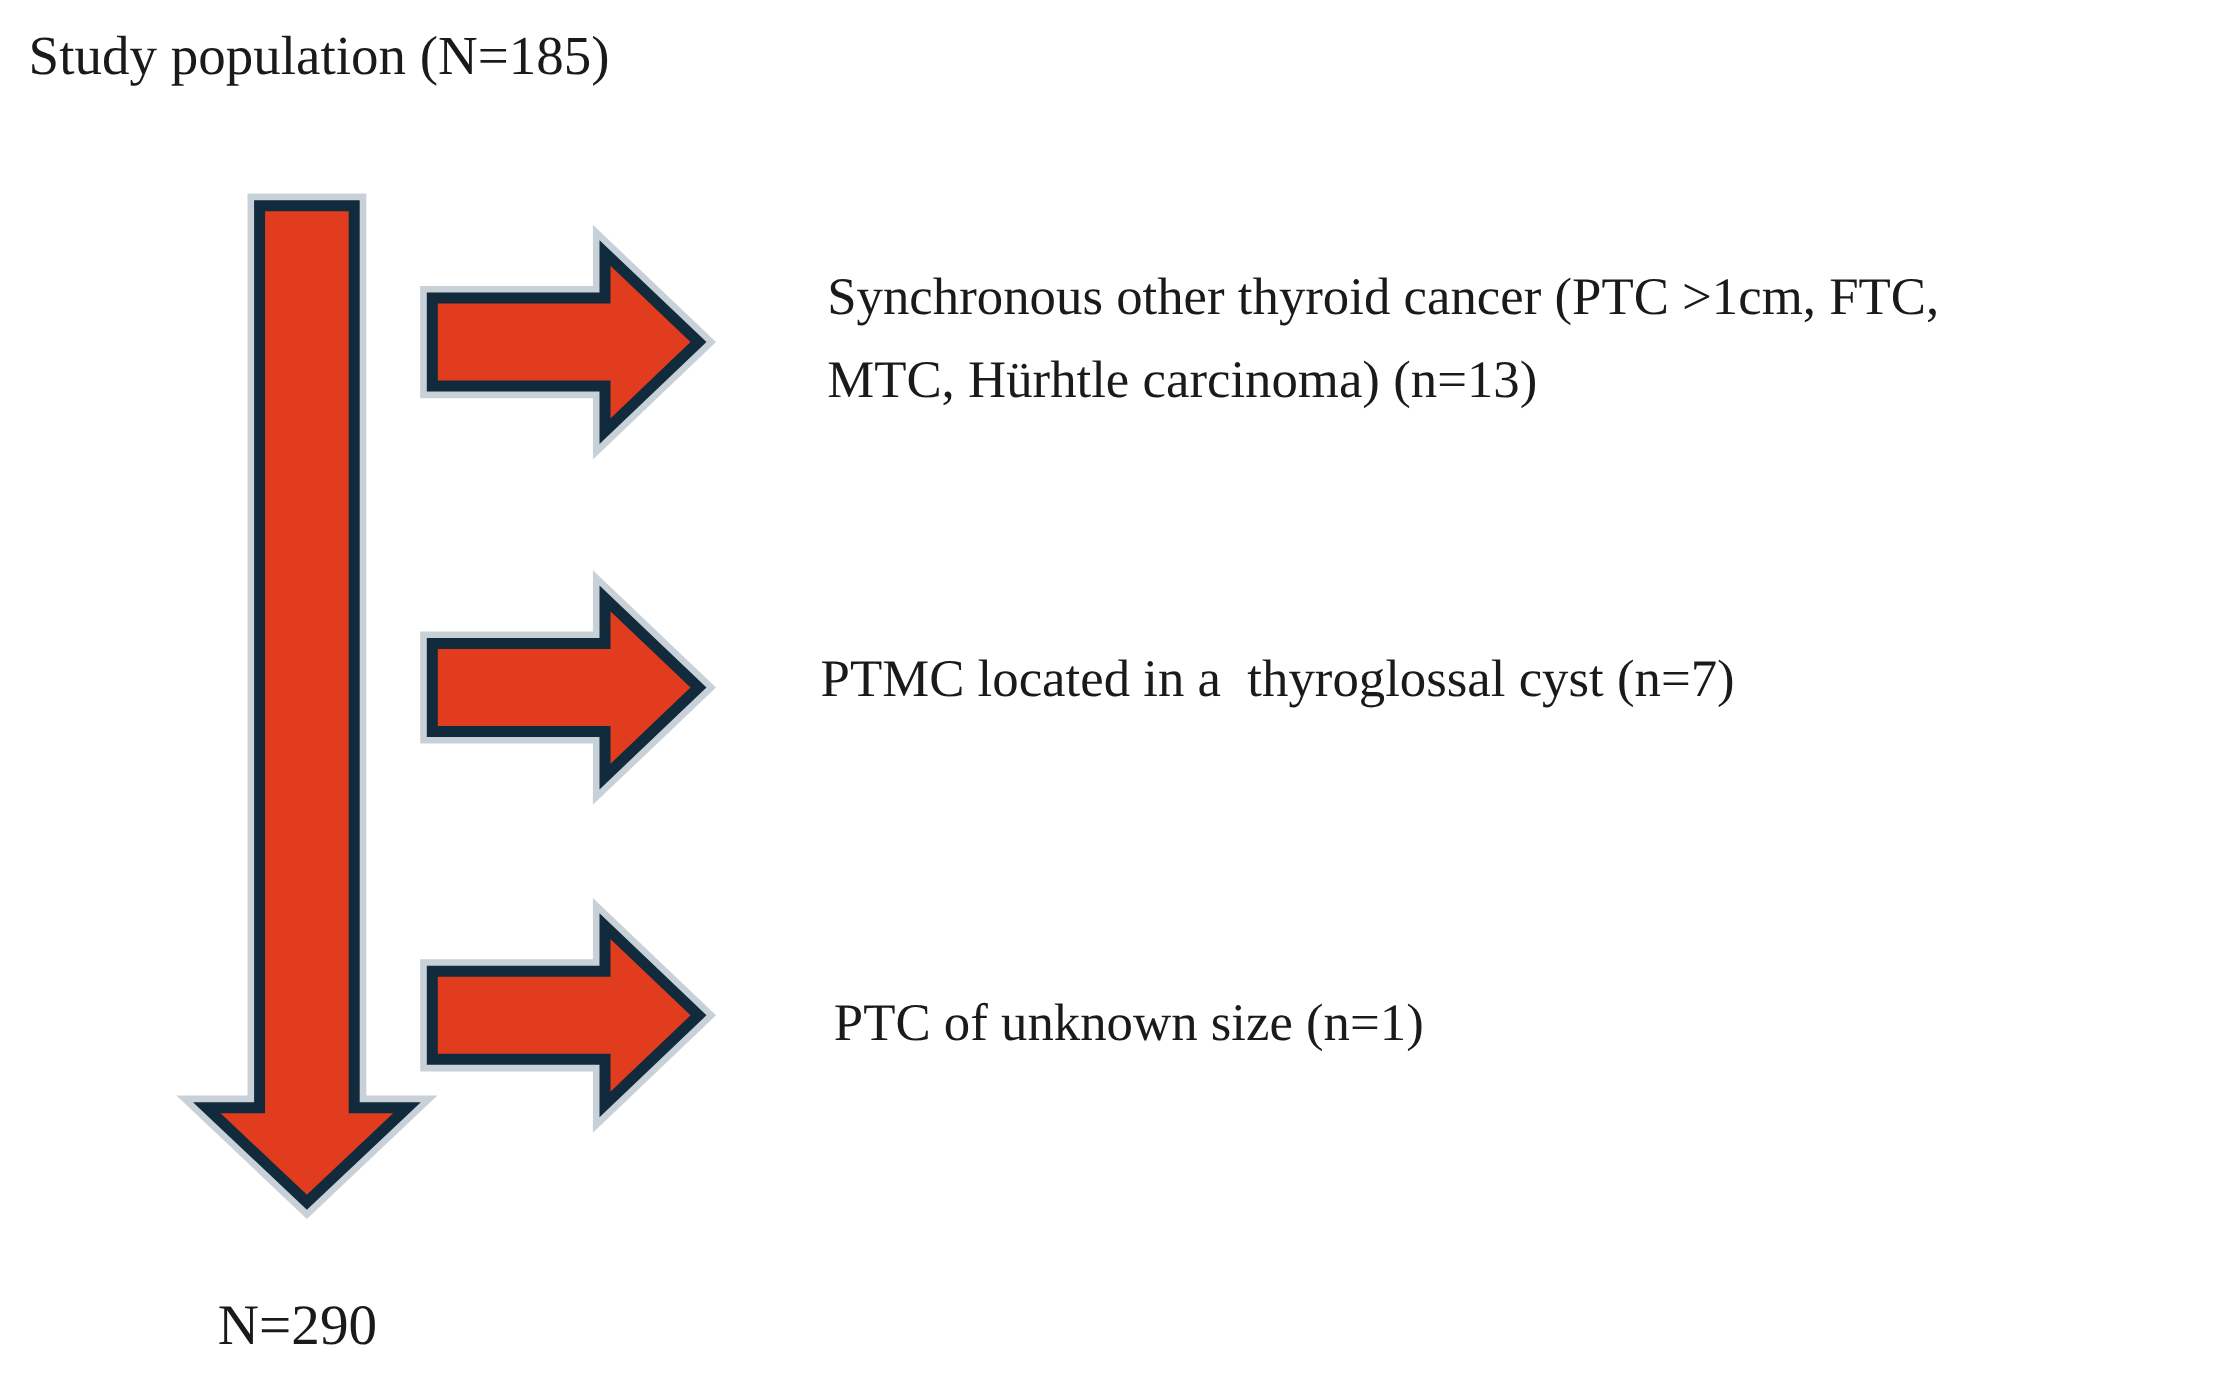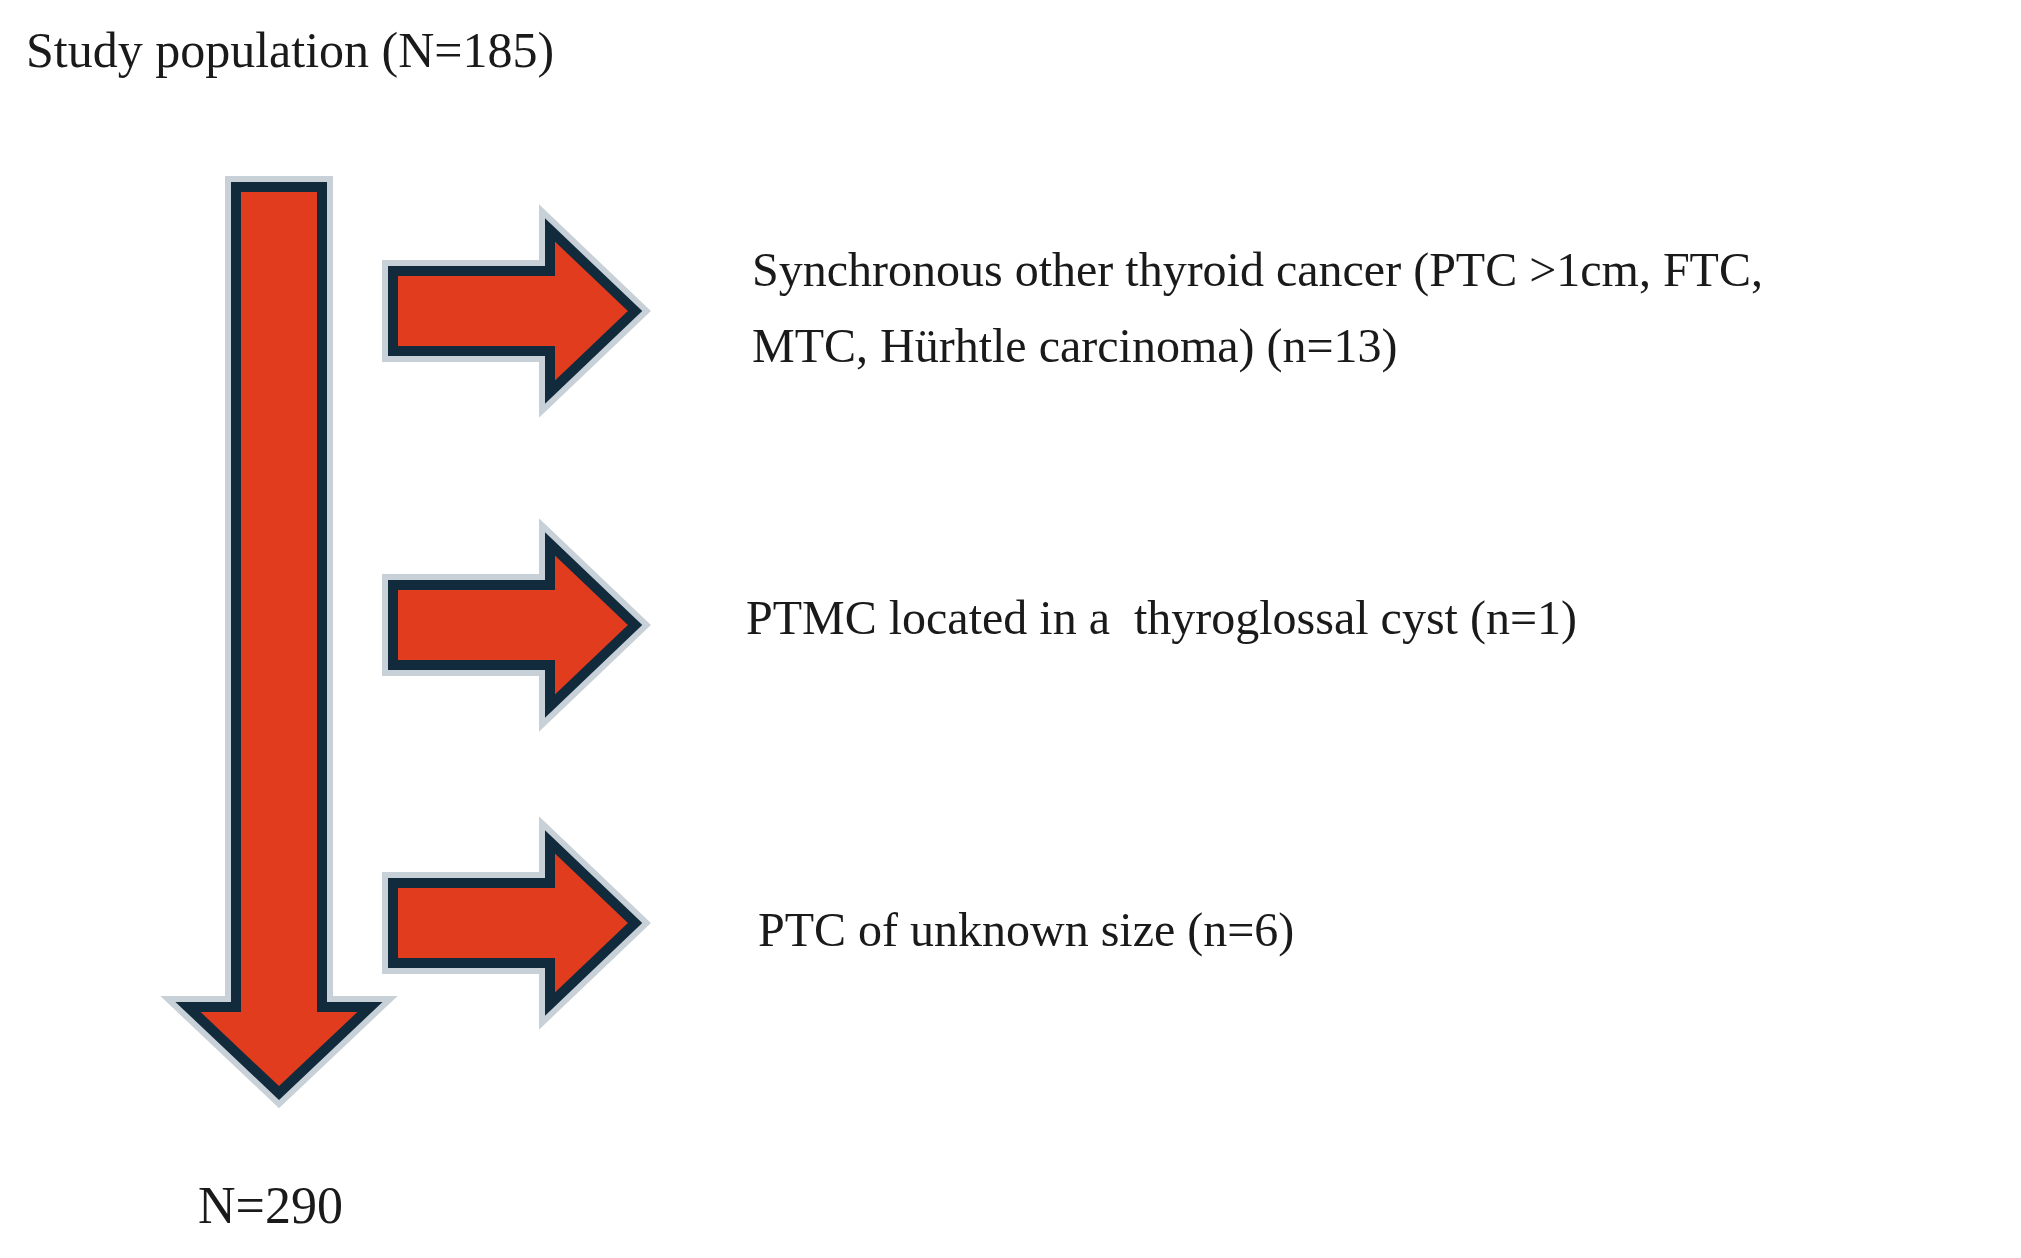--- a/index.html
+++ b/index.html
@@ -82,19 +82,19 @@
       <path class="arrow-halo" d="M393 883 L550 883 L550 842 L635 923 L550 1004 L550 963 L393 963 Z"></path>
       <path class="arrow-body" d="M393 883 L550 883 L550 842 L635 923 L550 1004 L550 963 L393 963 Z"></path>
     </g>
   </svg>
 
   <div class="title-label">Study population (N=185)</div>
 
   <div class="branch-label branch-1">Synchronous other thyroid cancer (PTC &gt;1cm, FTC,
 MTC, Hürhtle carcinoma) (n=13)</div>
 
-  <div class="branch-label branch-2">PTMC located in a  thyroglossal cyst (n=1)</div>
+  <div class="branch-label branch-2">PTMC located in a  thyroglossal cyst (n=7)</div>
 
-  <div class="branch-label branch-3">PTC of unknown size (n=6)</div>
+  <div class="branch-label branch-3">PTC of unknown size (n=1)</div>
 
   <div class="result-label">N=290</div>
 
 </div>
 
 </body></html>

